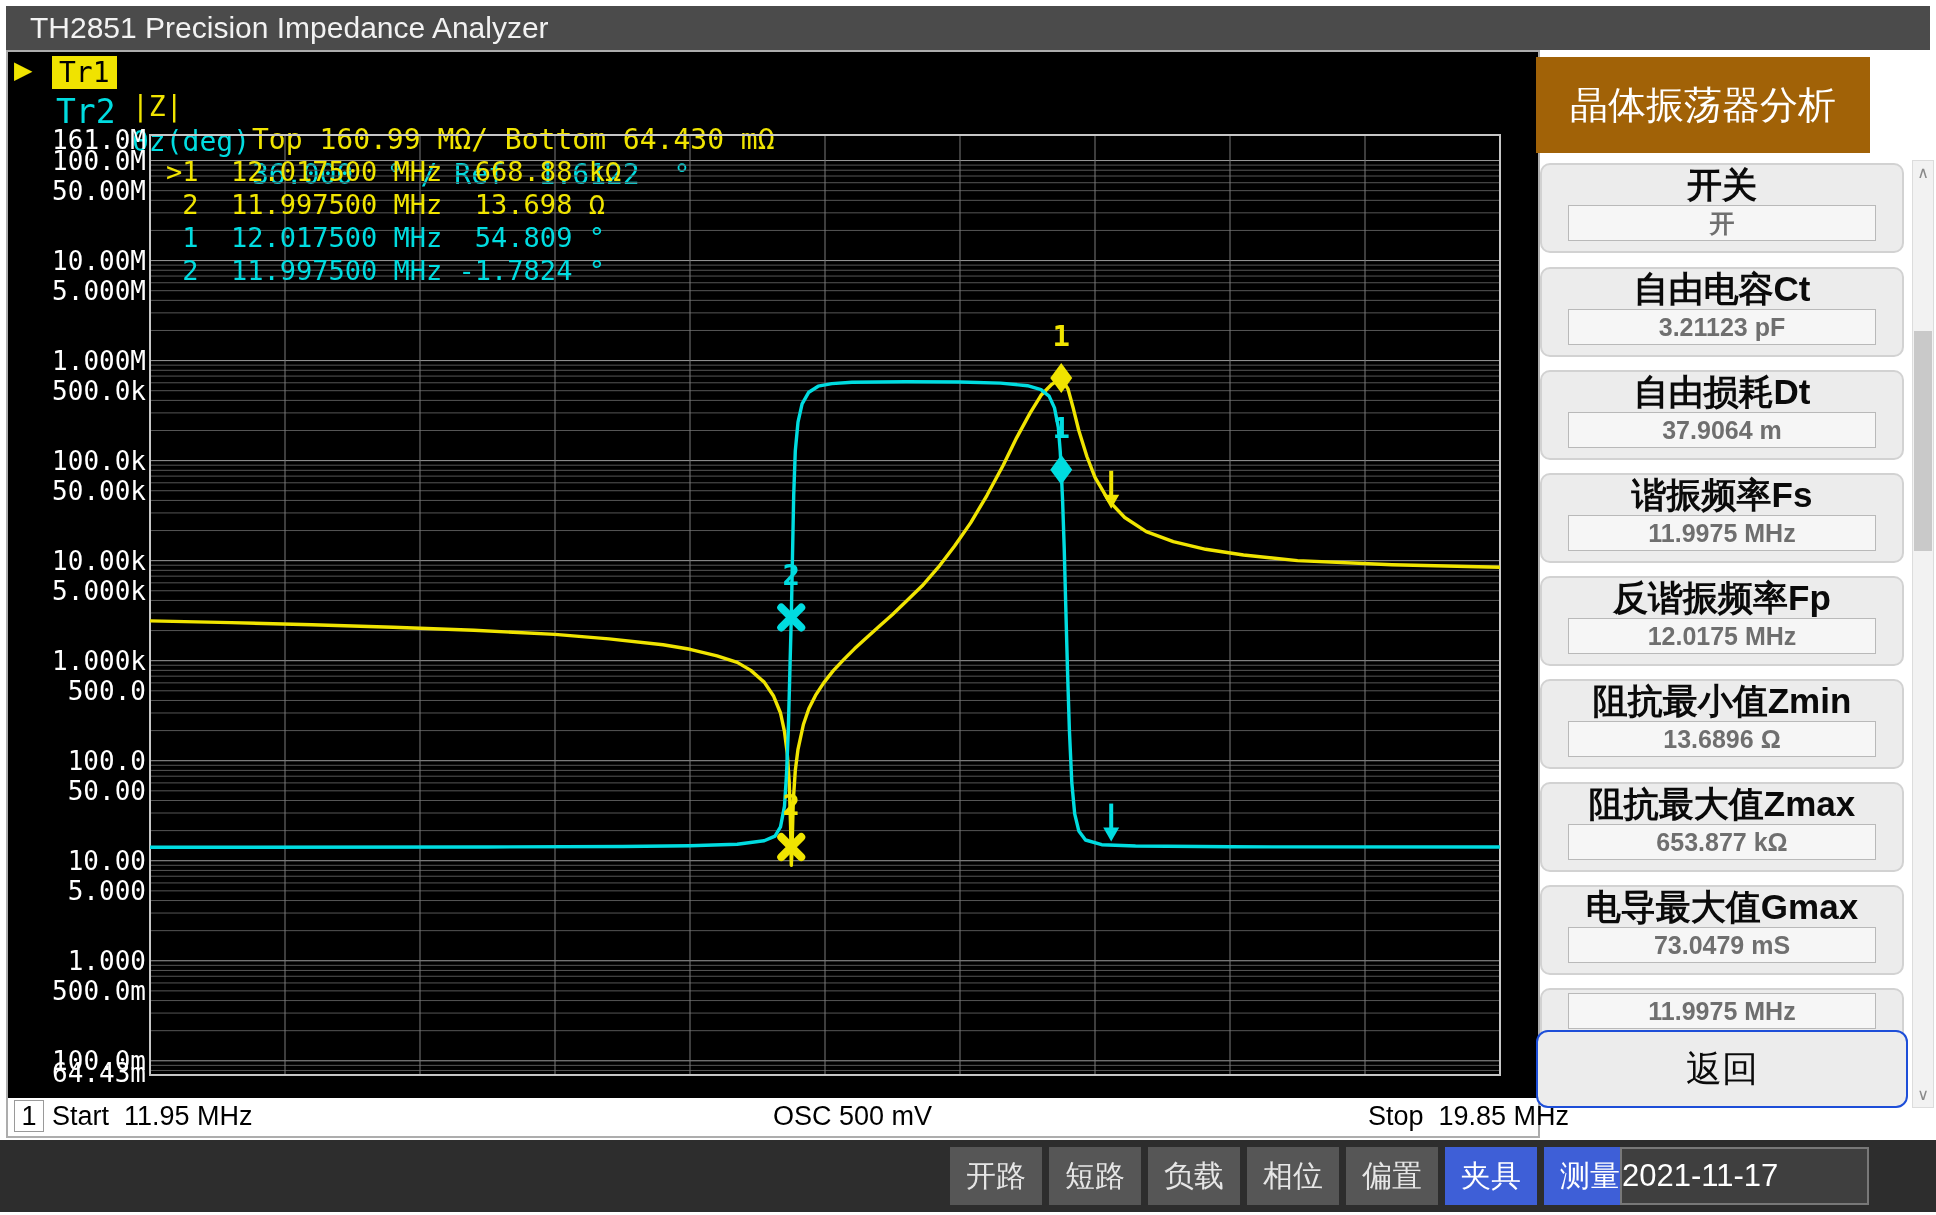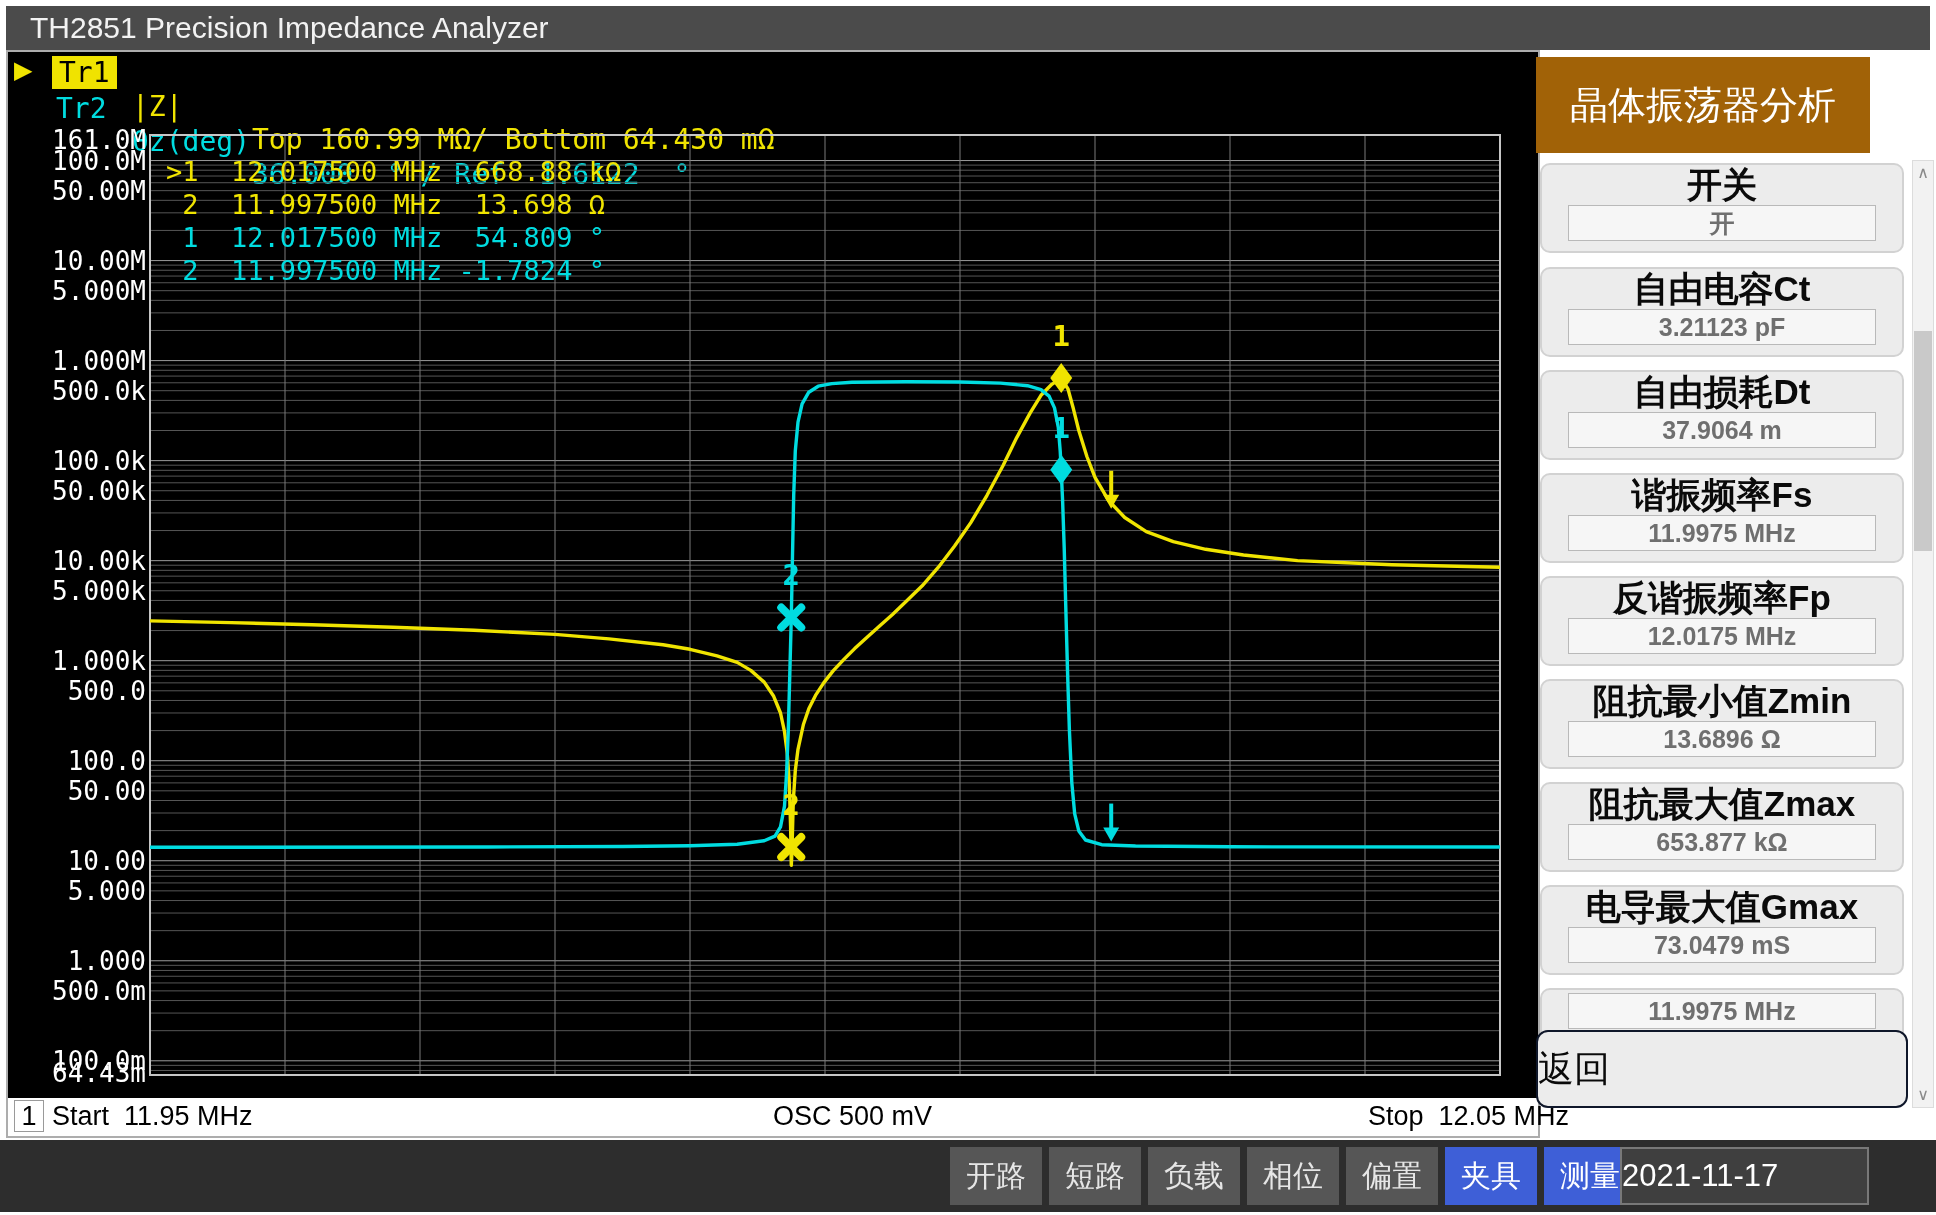--- a/index.html
+++ b/index.html
@@ -7,43 +7,43 @@
           font-family:"Liberation Sans",sans-serif;overflow:hidden;}
   .titlebar{position:absolute;left:6px;top:6px;width:1924px;height:44px;background:#4b4b4b;color:#f2f2f2;
             font-size:30px;line-height:44px;padding-left:24px;box-sizing:border-box;}
   .frame{position:absolute;left:6px;top:50px;width:1534px;height:1088px;border:2px solid #adadad;background:#fff;box-sizing:border-box;}
   .blackarea{position:absolute;left:0;top:0;width:1530px;height:1046px;background:#000;}
   
   .hrow{position:absolute;height:32px;font-family:"DejaVu Sans Mono",monospace;font-size:28px;white-space:pre;z-index:2;}
   .cursor-ic{position:absolute;left:14px;top:56px;color:#f0e400;font-size:24px;z-index:2;}
   .chip{position:absolute;left:52px;top:56px;background:#f0e300;color:#000;padding:0 7px;
         font-family:"DejaVu Sans Mono",monospace;font-size:28px;z-index:2;}
-  .tr2name{position:absolute;left:56px;top:92px;color:#00dce0;font-family:"DejaVu Sans Mono",monospace;font-size:28px;z-index:2;}
+  .tr2name{position:absolute;left:56px;top:92px;color:#00dce0;font-family:"DejaVu Sans Mono",monospace;font-size:33px;z-index:2;}
   .hm{position:absolute;left:132px;white-space:pre;}
   .hs{position:absolute;left:252px;white-space:pre;}
   .yel{color:#f0e400;} .cya{color:#00dce0;}
   svg#chart{position:absolute;left:0;top:0;z-index:3;pointer-events:none;}
   svg text.ax{font-family:"DejaVu Sans Mono",monospace;font-size:26px;fill:#fff;}
   svg text.ro{font-family:"DejaVu Sans Mono",monospace;font-size:27px;}
   svg text.mlab{font-family:"DejaVu Sans Mono",monospace;font-size:29px;font-weight:bold;}
   .statusbar{position:absolute;left:0;top:1046px;width:1530px;height:36px;background:#fff;color:#000;font-size:27px;}
   .ch{position:absolute;left:6px;top:2px;width:28px;height:30px;border:1px solid #9a9a9a;text-align:center;line-height:30px;}
   .st-start{position:absolute;left:44px;top:3px;white-space:pre;}
   .st-osc{position:absolute;left:765px;top:3px;white-space:pre;}
   .st-stop{position:absolute;left:1360px;top:3px;white-space:pre;}
   
   .ptitle{position:absolute;left:1536px;top:57px;width:334px;height:96px;background:#a16207;color:#fff;
           font-size:38px;text-align:center;line-height:96px;}
   .pitem{position:absolute;left:1540px;width:364px;height:90px;background:#ececec;border:2px solid #d2d2d2;
          border-radius:10px;box-sizing:border-box;}
   .plab{font-size:35px;font-weight:700;color:#0a0a0a;text-align:center;margin-top:3px;line-height:34px;}
   .pval{margin:3px 26px 0 26px;height:36px;background:#f6f6f6;border:1px solid #b9b9b9;
         font-size:25px;font-weight:700;color:#6f6f6f;text-align:center;line-height:34px;box-sizing:border-box;overflow:hidden;}
-  .backbtn{position:absolute;left:1536px;top:1030px;width:372px;height:78px;background:#ececec;border:2px solid #0f172a;
-           border-radius:12px;box-sizing:border-box;font-size:36px;color:#0a0a0a;text-align:left;line-height:74px;z-index:5;}
+  .backbtn{position:absolute;left:1536px;top:1030px;width:372px;height:78px;background:#ececec;border:2px solid #1d4ed8;
+           border-radius:12px;box-sizing:border-box;font-size:36px;color:#0a0a0a;text-align:center;line-height:74px;z-index:5;}
   .scrollbar{position:absolute;left:1912px;top:160px;width:22px;height:948px;background:#f2f2f2;border:1px solid #dcdcdc;box-sizing:border-box;}
   .sb-arrow{position:absolute;left:0;width:20px;height:24px;color:#8a8a8a;font-size:16px;text-align:center;line-height:24px;}
   .sb-up{top:0;} .sb-down{bottom:0;}
   .sb-thumb{position:absolute;left:1px;top:170px;width:18px;height:220px;background:#c9c9c9;}
   
   .toolbar{position:absolute;left:0;top:1140px;width:1936px;height:72px;background:#2d2d2d;}
   .tbtn{position:absolute;top:1147px;width:92px;height:58px;background:#565656;color:#e6e6e6;
         font-size:30px;text-align:center;line-height:58px;}
   .tbtn.active{background:#3e5fd7;color:#fff;}
   .tstamp{position:absolute;left:1620px;top:1147px;width:249px;height:58px;background:#3f3f3f;border:2px solid #787878;
@@ -57,21 +57,21 @@
   <div class="titlebar">
     <span>TH2851 Precision Impedance Analyzer</span>
   </div>
 
   <div class="frame">
     <div class="blackarea"></div>
     <div class="statusbar">
       <span class="ch">1</span>
       <span class="st-start">Start  11.95 MHz</span>
       <span class="st-osc">OSC 500 mV</span>
-      <span class="st-stop">Stop  12.05 MHz</span>
+      <span class="st-stop">Stop  19.85 MHz</span>
     </div>
   </div>
 
   <span class="cursor-ic">▶</span>
   <span class="chip">Tr1</span>
   <div class="hrow yel" style="top:57px;left:0;">
     <span class="hm">|Z|</span>
     <span class="hs">Top 160.99 MΩ/ Bottom 64.430 mΩ</span>
   </div>
   <span class="tr2name">Tr2</span>

